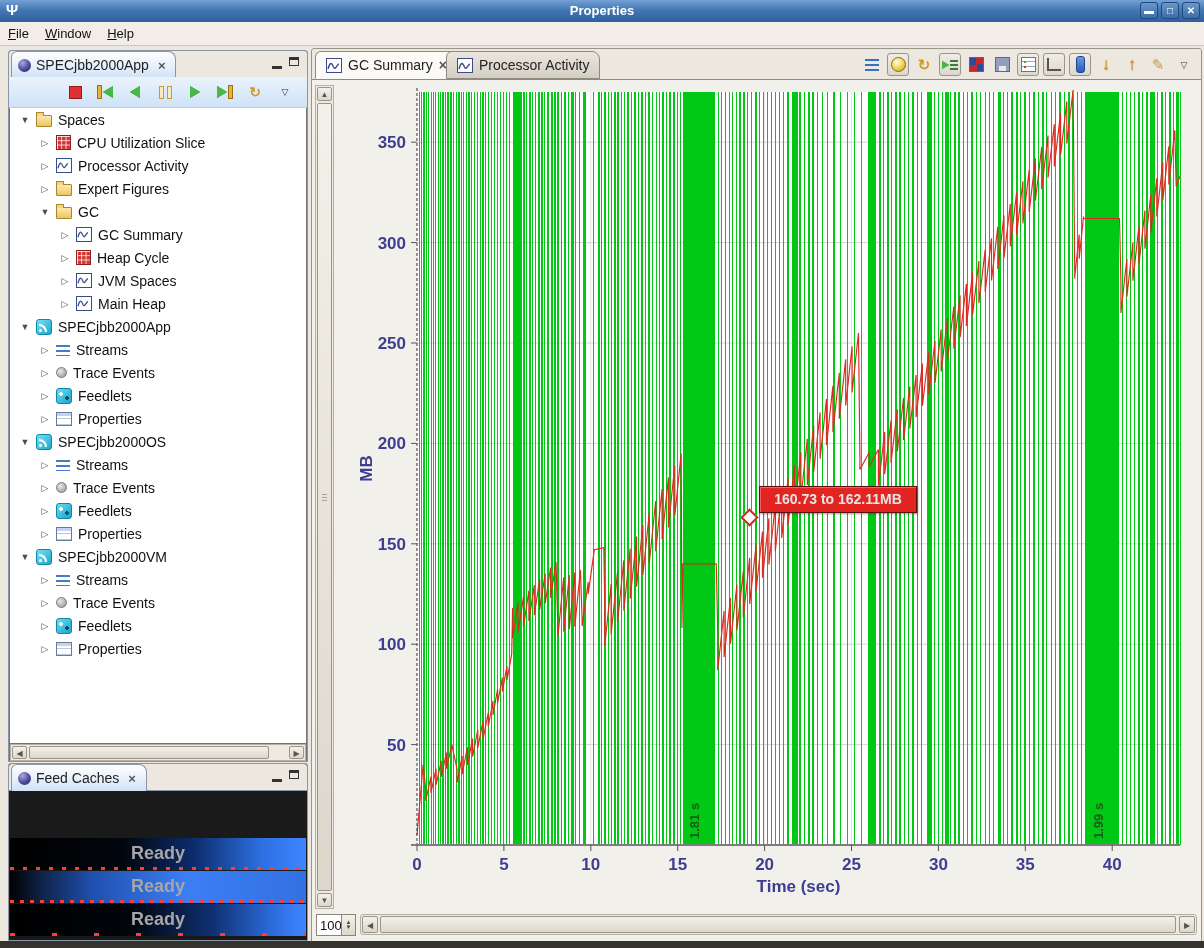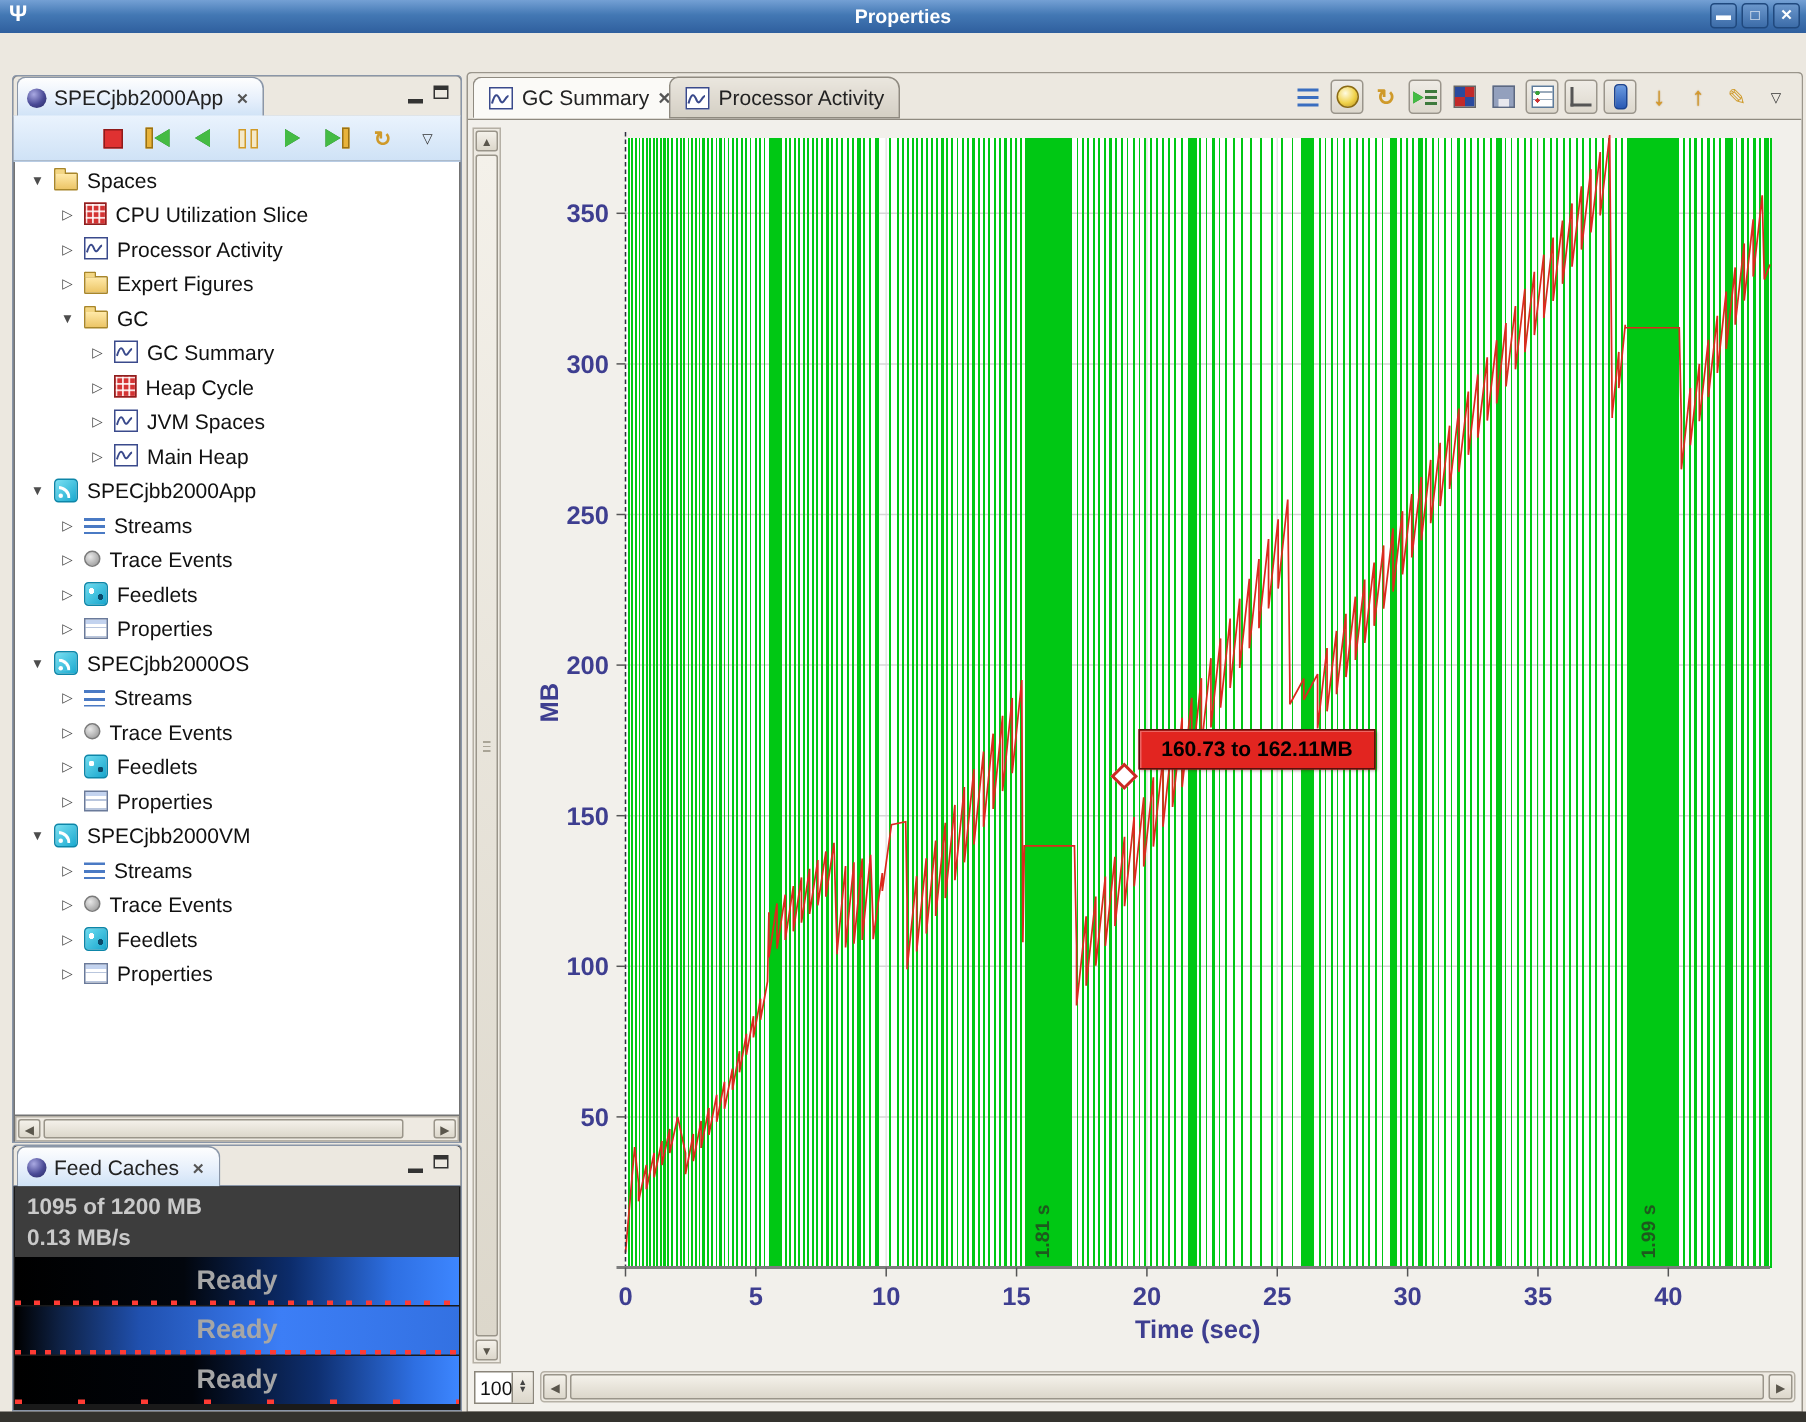--- a/index.html
+++ b/index.html
@@ -103,21 +103,21 @@
   .grip{position:absolute;left:4px;right:4px;height:8px;background:repeating-linear-gradient(180deg,#a9a496 0 1px,transparent 1px 3px);}
   
   .chartcanvas{left:334px;top:84px;width:862px;height:824px;background:#f2f0eb;}
   .plotbg{position:absolute;left:83px;top:8px;width:763px;height:753px;background:#fff;}
   .legend{left:424px;top:102px;background:#fffde1;border:1px solid #8a8a7a;box-shadow:2px 2px 3px rgba(90,90,80,.45);padding:4px 10px 5px 6px;}
   .legend-row{display:flex;align-items:center;gap:7px;height:24px;}
   .legend-swatch{width:19px;height:19px;border:1px solid #3a3a3a;box-sizing:border-box;}
   .legend-label{font-size:16px;font-weight:bold;color:#3e3e90;}
   .cursor-tip{left:759px;top:486px;width:156px;height:25px;background:#e22520;border:1px solid #57100c;
               box-shadow:inset 1px 1px 0 rgba(255,255,255,.3), 1px 1px 2px rgba(60,0,0,.4);
-              color:#000000;font-size:14px;font-weight:bold;text-align:center;line-height:24px;}
+              color:#e5e5e5;font-size:14px;font-weight:bold;text-align:center;line-height:24px;}
   .cursor-diamond{left:743px;top:511px;width:9px;height:9px;background:#fff;border:2px solid #cc2a22;transform:rotate(45deg);}
   .alab{fill:#3e3e90;font-family:"Liberation Sans",sans-serif;font-size:17px;font-weight:bold;}
   .ann{fill:#1d5a1d;font-family:"Liberation Sans",sans-serif;font-size:13px;font-weight:bold;}
   
   .spinner{left:315px;top:913px;width:40px;height:22px;background:#fff;border:1px solid #8a857a;font-size:13px;color:#111;box-sizing:border-box;}
   .spin-val{position:absolute;left:3px;top:3px;}
   .spin-arrows{position:absolute;right:0;top:0;bottom:0;width:13px;background:linear-gradient(180deg,#f4f1ea,#dcd7cb);border-left:1px solid #8a857a;
                display:flex;flex-direction:column;align-items:center;justify-content:center;font-size:6px;color:#444;line-height:5px;}
   .darkstrip{left:0;top:941px;width:1204px;height:7px;background:#34332e;}
 </style>
@@ -129,20 +129,21 @@
   <div class="abs titlebar">
     <span class="title-icon">Ψ</span>
     <div class="title-text">Properties</div>
     <div class="winbtns">
       <div class="winbtn">▬</div>
       <div class="winbtn">□</div>
       <div class="winbtn">✕</div>
     </div>
   </div>
 
+  <div class="abs menubar" id="menubar"><span class="menu-item"><u>F</u>ile</span><span class="menu-item"><u>W</u>indow</span><span class="menu-item"><u>H</u>elp</span></div>
 
   <div class="abs leftview">
     <div class="viewhdr" style="background:#ece8e0;border-radius:3px 3px 0 0;">
       <div class="viewtab" style="left:2px;">
         <span class="ic-sphere"></span>
         <span>SPECjbb2000App</span>
         <span class="close-x">×</span>
       </div>
       <div class="minmax" style="right:8px;">
         <span class="g-min"></span>
@@ -328,24 +329,20 @@
     <div class="viewhdr" style="background:#ece8e0;border-radius:3px 3px 0 0;">
       <div class="viewtab" style="left:2px;">
         <span class="ic-sphere"></span>
         <span>Feed Caches</span>
         <span class="close-x">×</span>
       </div>
       <div class="minmax" style="right:8px;">
         <span class="g-min"></span>
         <span class="g-max"></span>
       </div>
-    </div>
-    <div class="fc-info">
-      <div>1095 of 1200 MB</div>
-      <div>0.13 MB/s</div>
     </div>
     <div class="fbar fbar1"><span>Ready</span></div>
     <div class="fbar fbar2"><span>Ready</span></div>
     <div class="fbar fbar3"><span>Ready</span></div>
   </div>
 
   <div class="abs editor">
     <div class="edtabs">
       <div class="edtab active" style="left:3px;">
         <span class="ic-chart">

